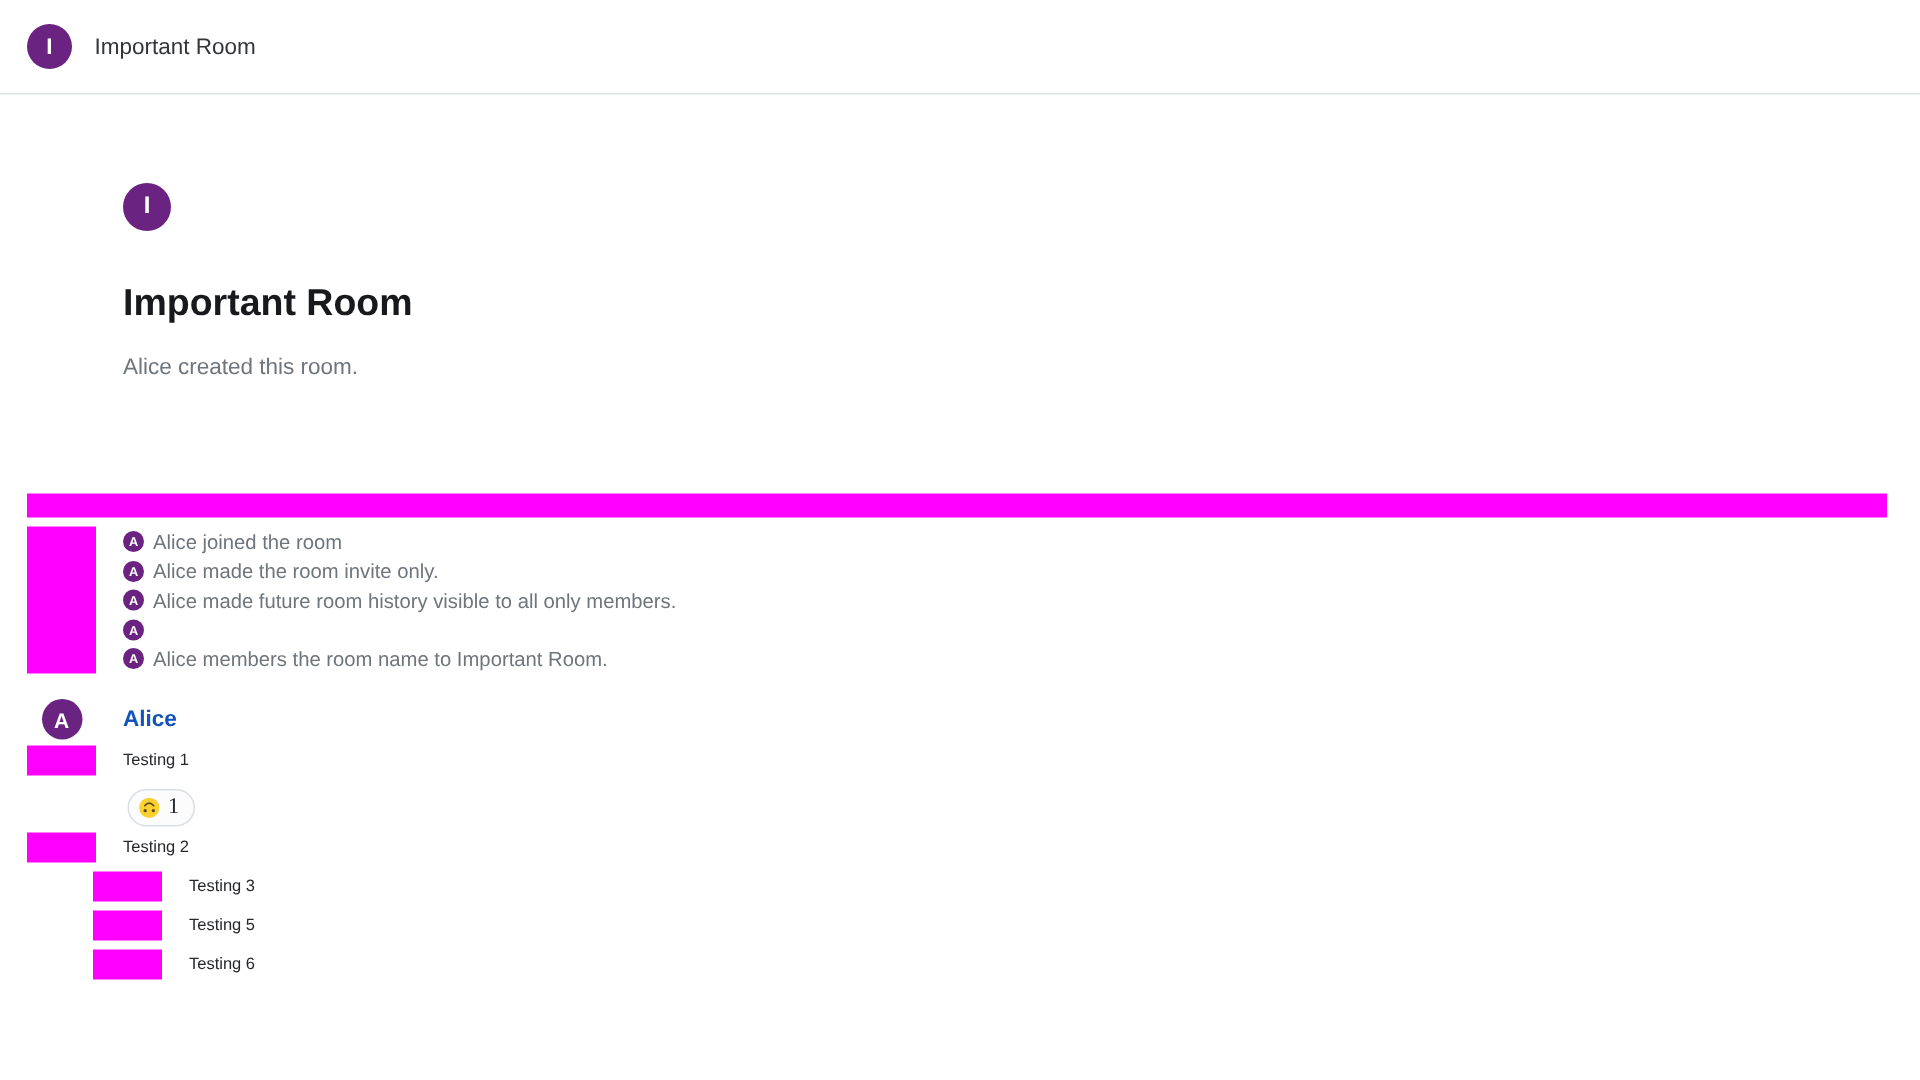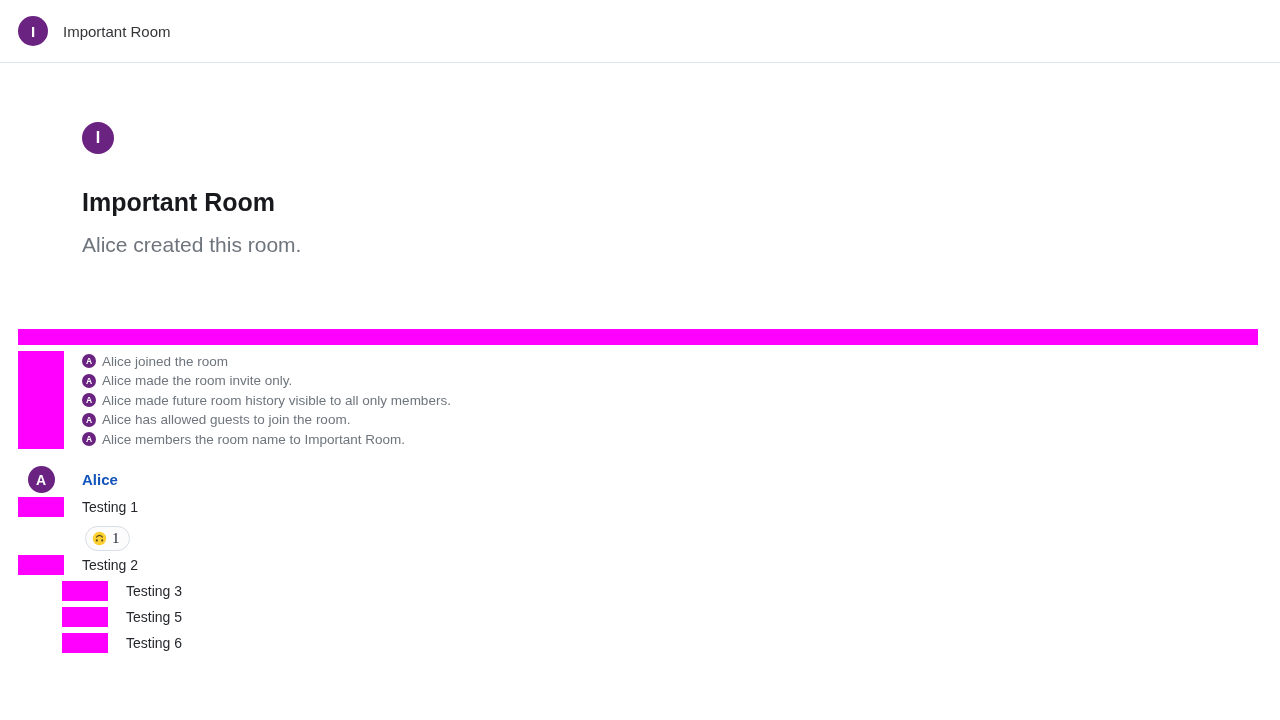--- a/index.html
+++ b/index.html
@@ -31,21 +31,21 @@
   .avatar.size27{width:27px;height:27px;font-size:14px;}
   .avatar.size14{width:14px;height:14px;font-size:8.5px;}
   .topbar-title{font-size:15px;color:#333538;}
   
   .summary{margin-left:82px;padding-top:59px;}
   .summary h1{
     margin:34px 0 0 0;font-size:25px;line-height:29px;color:#17191c;
     font-weight:bold;
   }
   .summary .topic{
-    margin:19px 0 0 0;font-size:21px;line-height:18px;color:var(--muted);
+    margin:19px 0 0 0;font-size:15px;line-height:18px;color:var(--muted);
   }
   .export-line{
     margin:27px 0 0 0;font-size:15px;line-height:19px;color:var(--muted);
   }
   .export-line b.room-bold{color:#565b62;}
   .export-line a{color:var(--link-blue);text-decoration:none;}
   .export-line a b{color:var(--link-blue);}
   
   .date-separator{
     margin:75px 22px 0 18px;height:16px;background:var(--magenta);
@@ -57,21 +57,21 @@
   .state-group .ts-block{height:98px;}
   .state-list{display:flex;flex-direction:column;justify-content:space-between;height:98px;padding:1px 0;}
   .state-event{display:flex;align-items:center;gap:6px;height:18px;}
   .state-event .txt{font-size:13.5px;color:var(--muted);}
   .sender-row{margin-top:17px;align-items:flex-start;}
   .sender-row .ts-col{display:flex;justify-content:center;}
   .sender-name{font-size:15px;font-weight:bold;color:var(--sender-blue);line-height:27px;}
   .msg-row{margin-top:4px;}
   .msg-row.gap6{margin-top:6px;padding-left:44px;}
   .msg-row .ts-block{height:20px;}
-  .msg-text{font-size:14px;line-height:20px;color:var(--text-dark);}
+  .msg-text{font-size:11px;line-height:20px;color:var(--text-dark);}
   .reaction-row{margin-top:9px;}
   .reaction-row .ts-col{background:transparent;}
   .reaction-pill{
     display:inline-flex;align-items:center;gap:5px;height:25px;
     margin-left:3px;padding:0 9px 0 6px;border:1px solid #d9dee6;
     border-radius:13px;background:#fcfcfd;cursor:pointer;
   }
   .reaction-count{
     font-family:"Liberation Serif", serif;font-size:15px;color:#222733;
   }
@@ -118,21 +118,20 @@
       <div class="state-event">
         <div class="avatar size14">
             <span>A</span>
           </div>
         <span class="txt">Alice made future room history visible to all only members.</span>
       </div>
       <div class="state-event">
         <div class="avatar size14">
             <span>A</span>
           </div>
-        <span class="txt">Alice has allowed guests to join the room.</span>
       </div>
       <div class="state-event">
         <div class="avatar size14">
             <span>A</span>
           </div>
         <span class="txt">Alice members the room name to Important Room.</span>
       </div>
     </div>
   </div>
 

